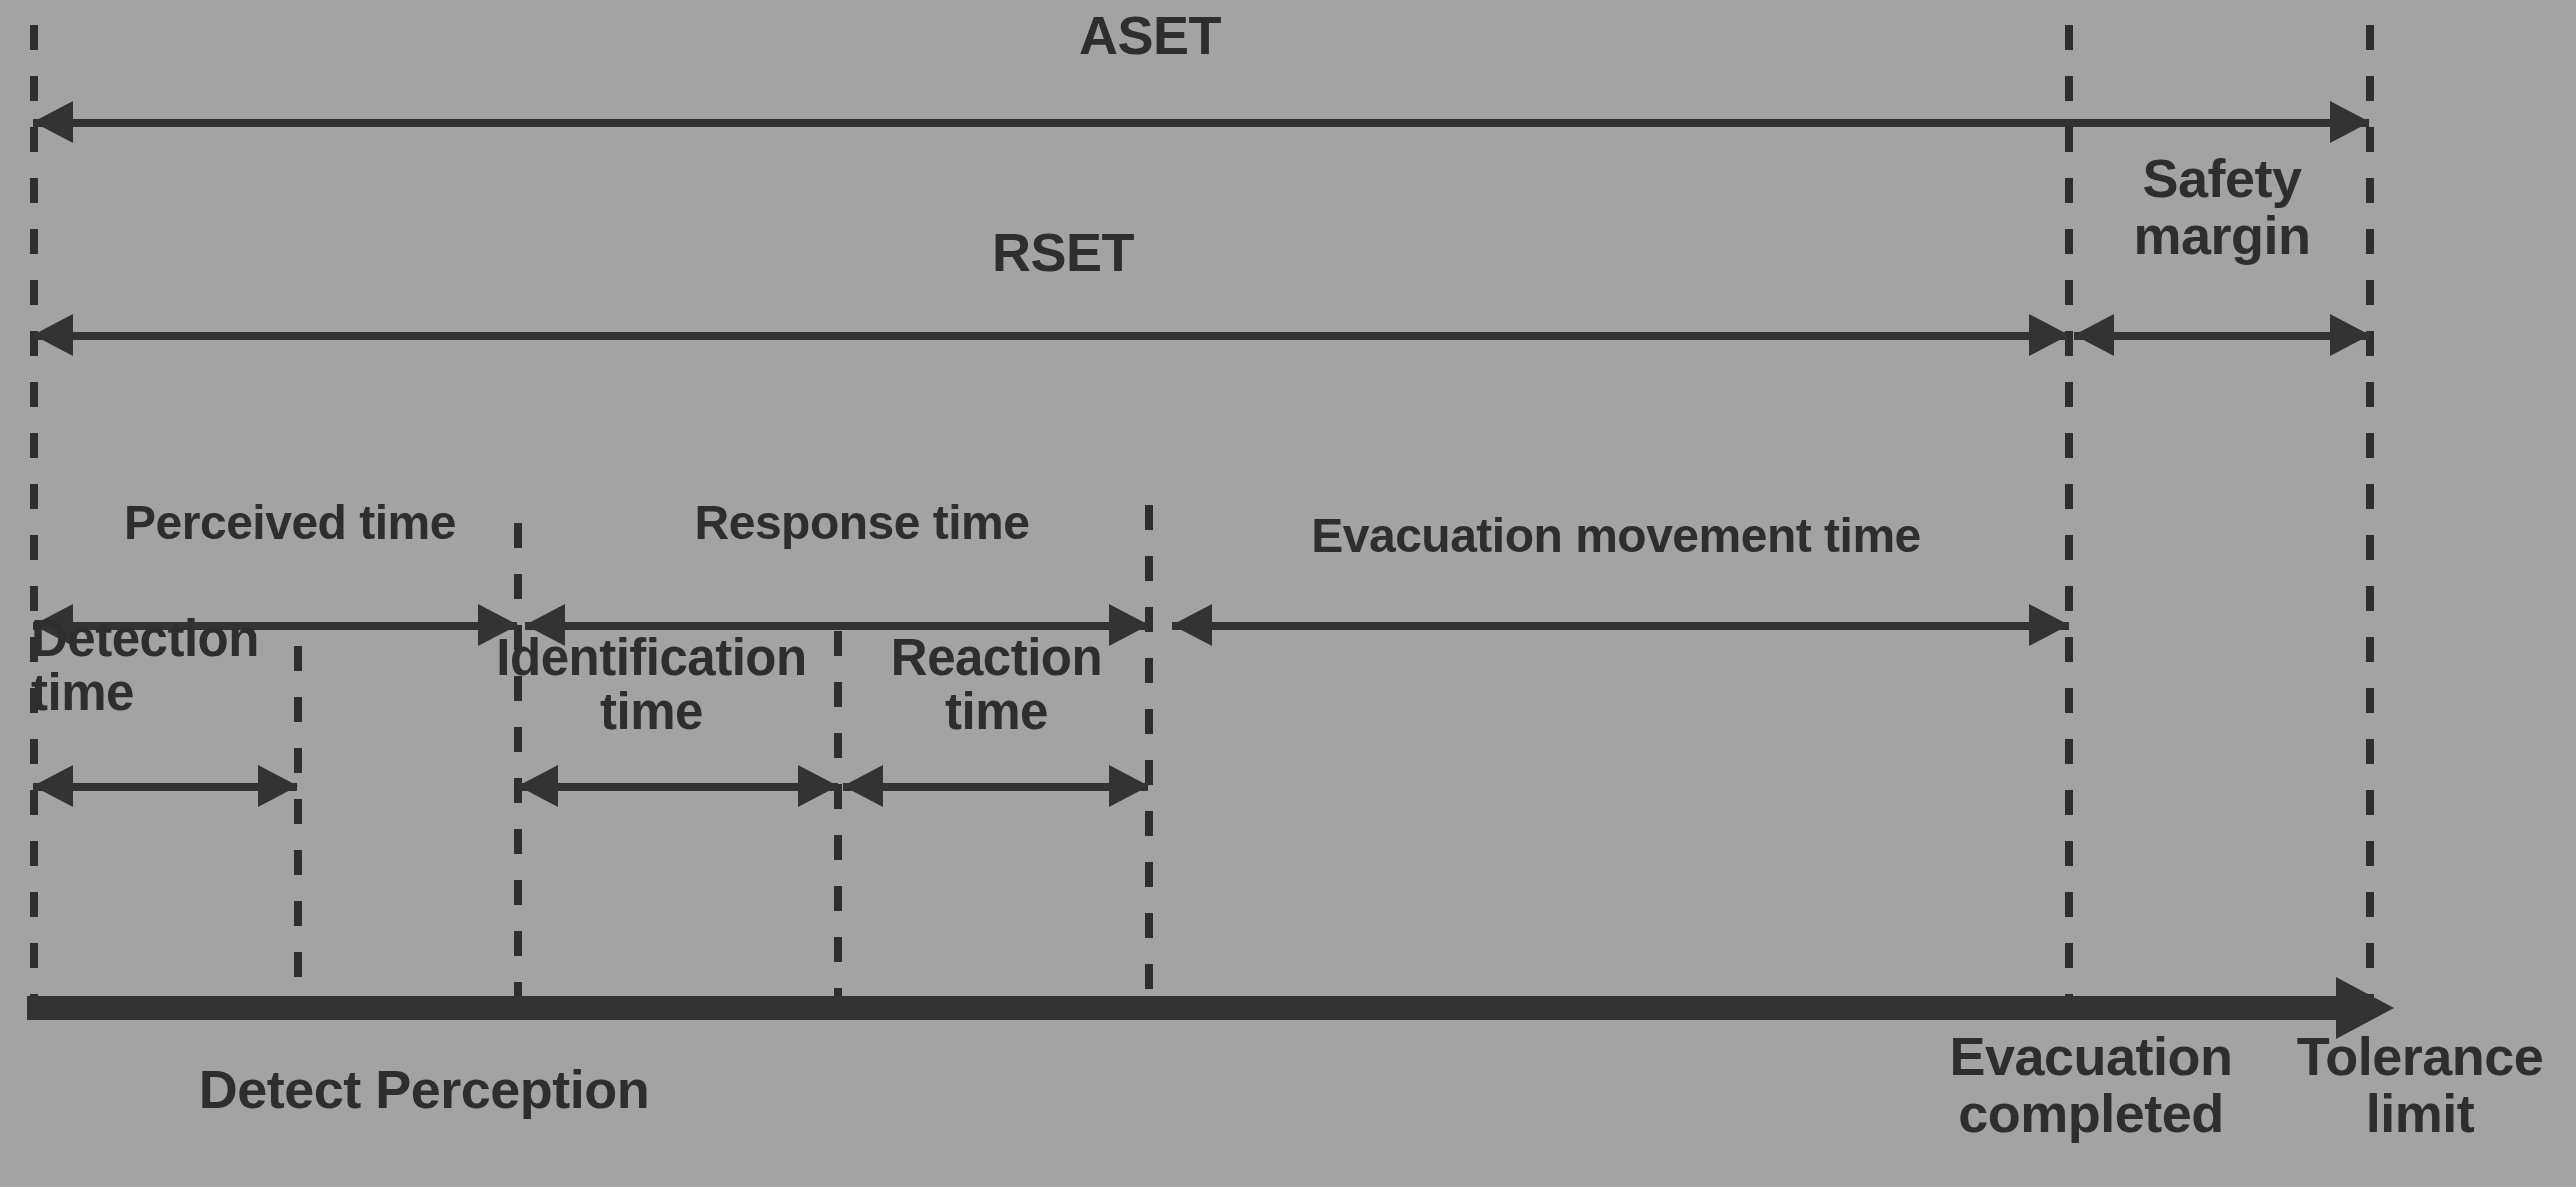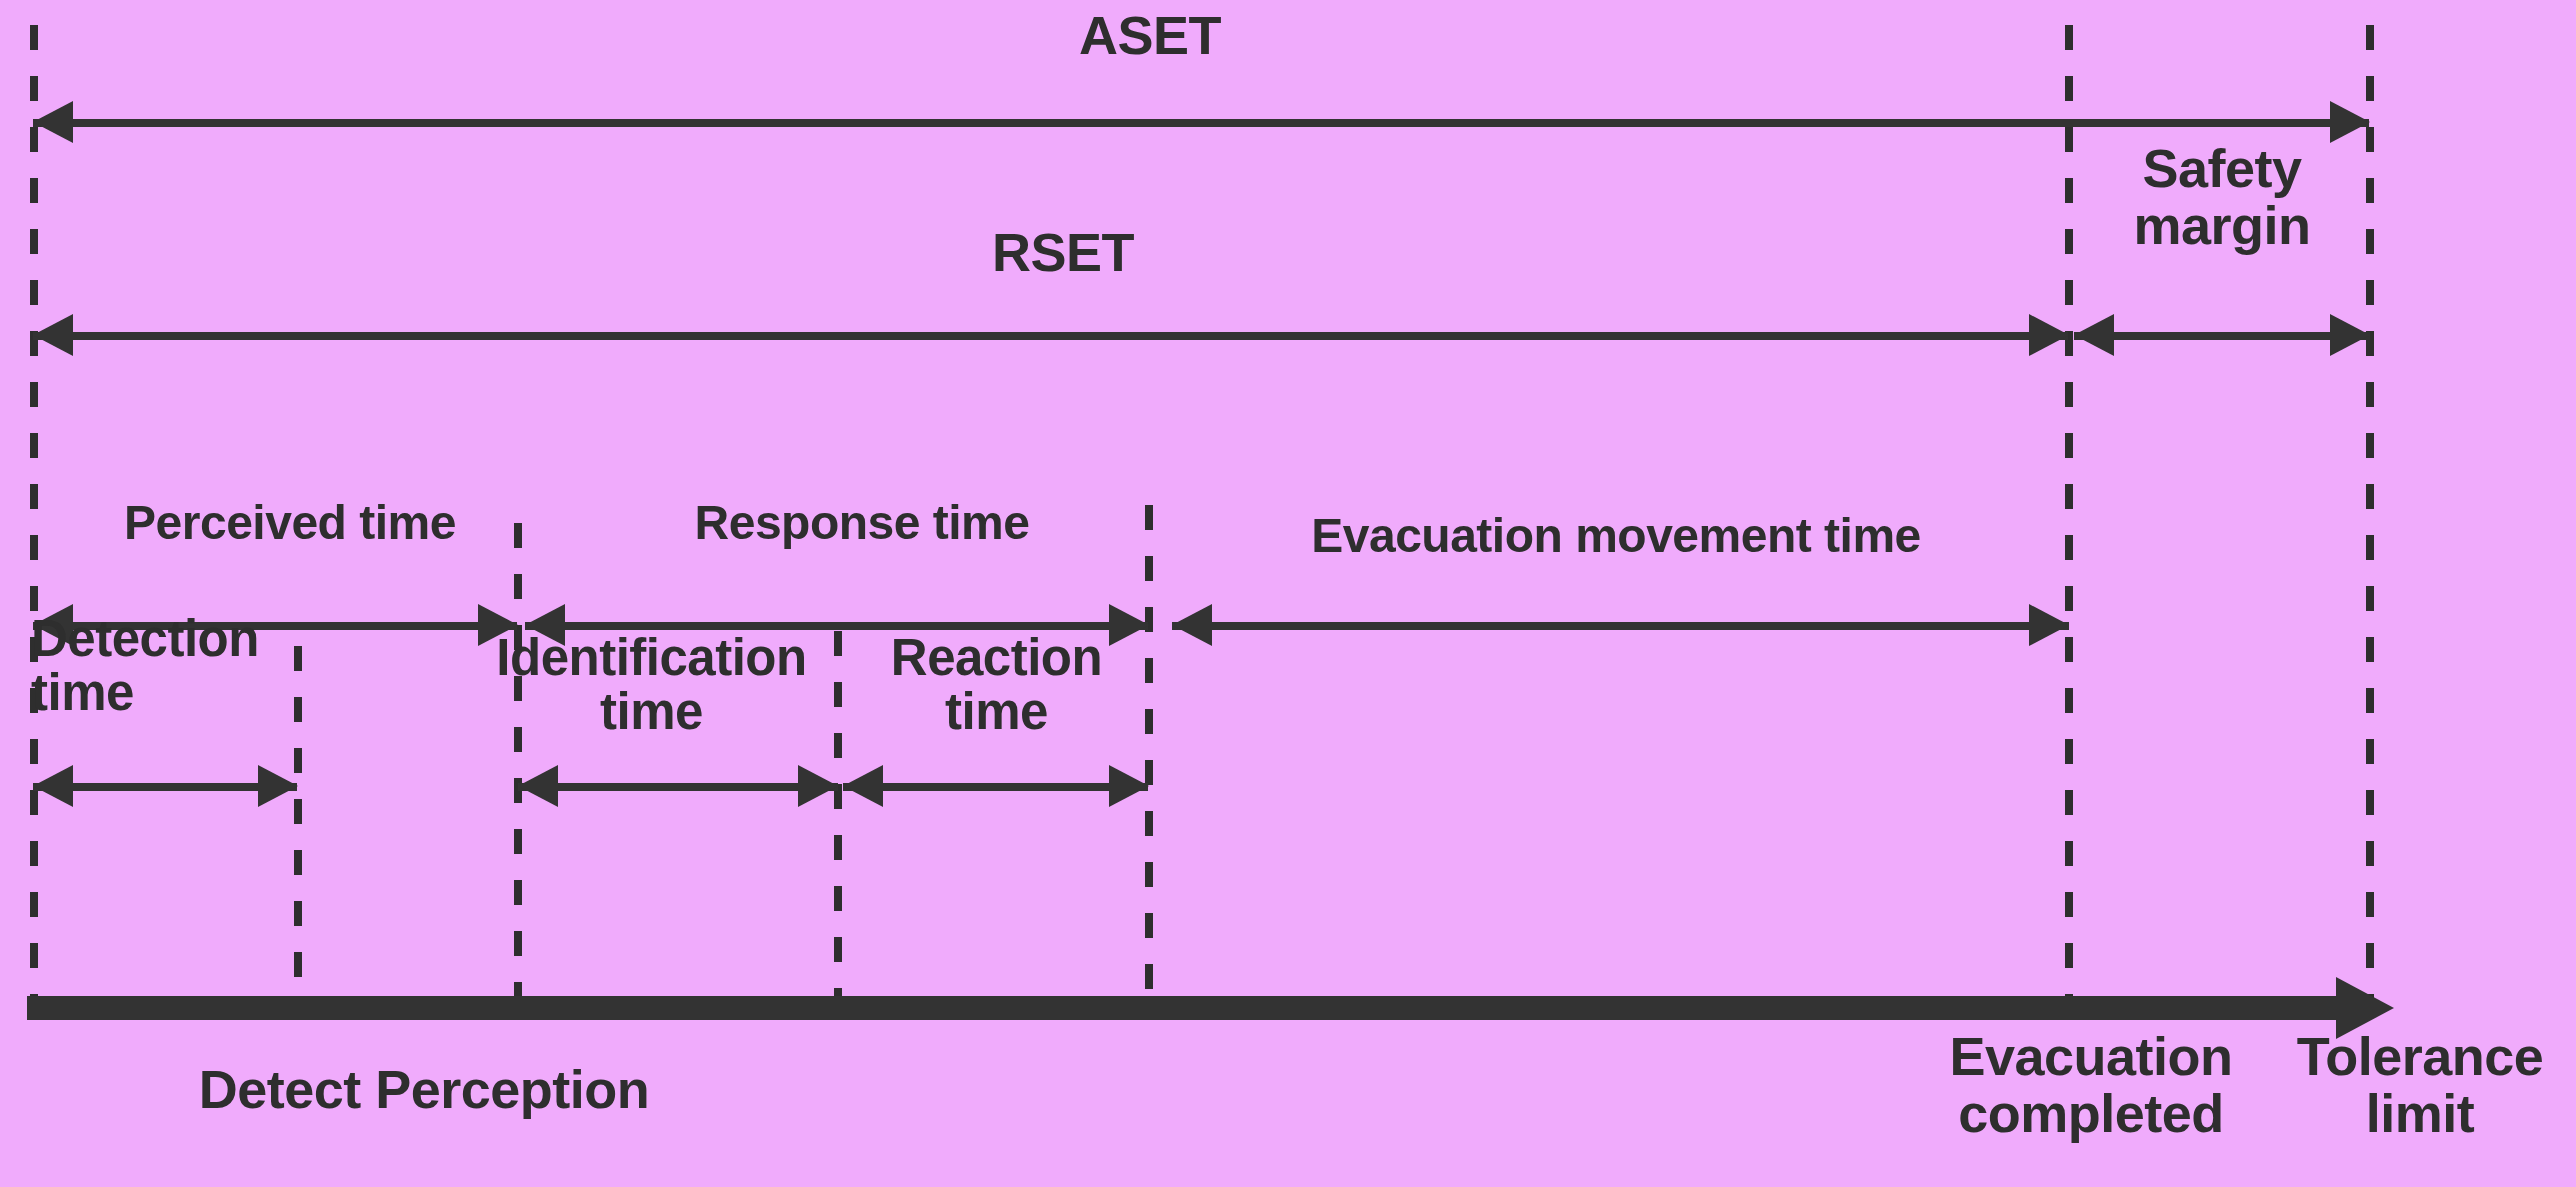--- a/index.html
+++ b/index.html
@@ -1,19 +1,19 @@
 <!DOCTYPE html>
 <html style="font-size:14.4px"><head>
 <meta charset="utf-8">
 <style>
   html,body{margin:0;padding:0;background:#ffffff;}
   #stage{
     position:relative;
     width:2576px;height:1188px;
-    background:#f0abfc;
+    background:#a3a3a3;
     font-family:"Liberation Sans", sans-serif;
     color:#2e2e2e;
     overflow:hidden;
   }
   .vline{
     position:absolute;
     width:8px;
     background-image:linear-gradient(to bottom,#2e2e2e 0 25px,rgba(0,0,0,0) 25px 51px);
     background-size:100% 51px;
   }
@@ -71,21 +71,21 @@
   <div class="lbl f60 center" style="left:1150px;top:7.2px;">ASET</div>
   <div class="arrow" style="left:33px;top:119px;width:2336px;"></div>
   <div class="ah ah-left" style="left:33px;top:101px;"></div>
   <div class="ah ah-right" style="left:2330px;top:101px;"></div>
 
   <div class="lbl f60 center" style="left:1019px;top:224px;margin-left:44px;">RSET</div>
   <div class="arrow" style="left:33px;top:332px;width:2035px;"></div>
   <div class="ah ah-left" style="left:33px;top:314px;"></div>
   <div class="ah ah-right" style="left:2029px;top:314px;"></div>
 
-  <div class="lbl f60 center" style="left:2222px;top:140px;">Safety
+  <div class="lbl f60 center" style="left:2222px;top:150px;">Safety
 margin</div>
   <div class="arrow" style="left:2074px;top:332px;width:296px;"></div>
   <div class="ah ah-left" style="left:2074px;top:314px;"></div>
   <div class="ah ah-right" style="left:2330px;top:314px;"></div>
 
   <div class="lbl f58 center" style="left:290px;top:498px;">Perceived time</div>
   <div class="arrow" style="left:33px;top:622px;width:484px;"></div>
   <div class="ah ah-left" style="left:33px;top:604px;"></div>
   <div class="ah ah-right" style="left:478px;top:604px;"></div>
 

